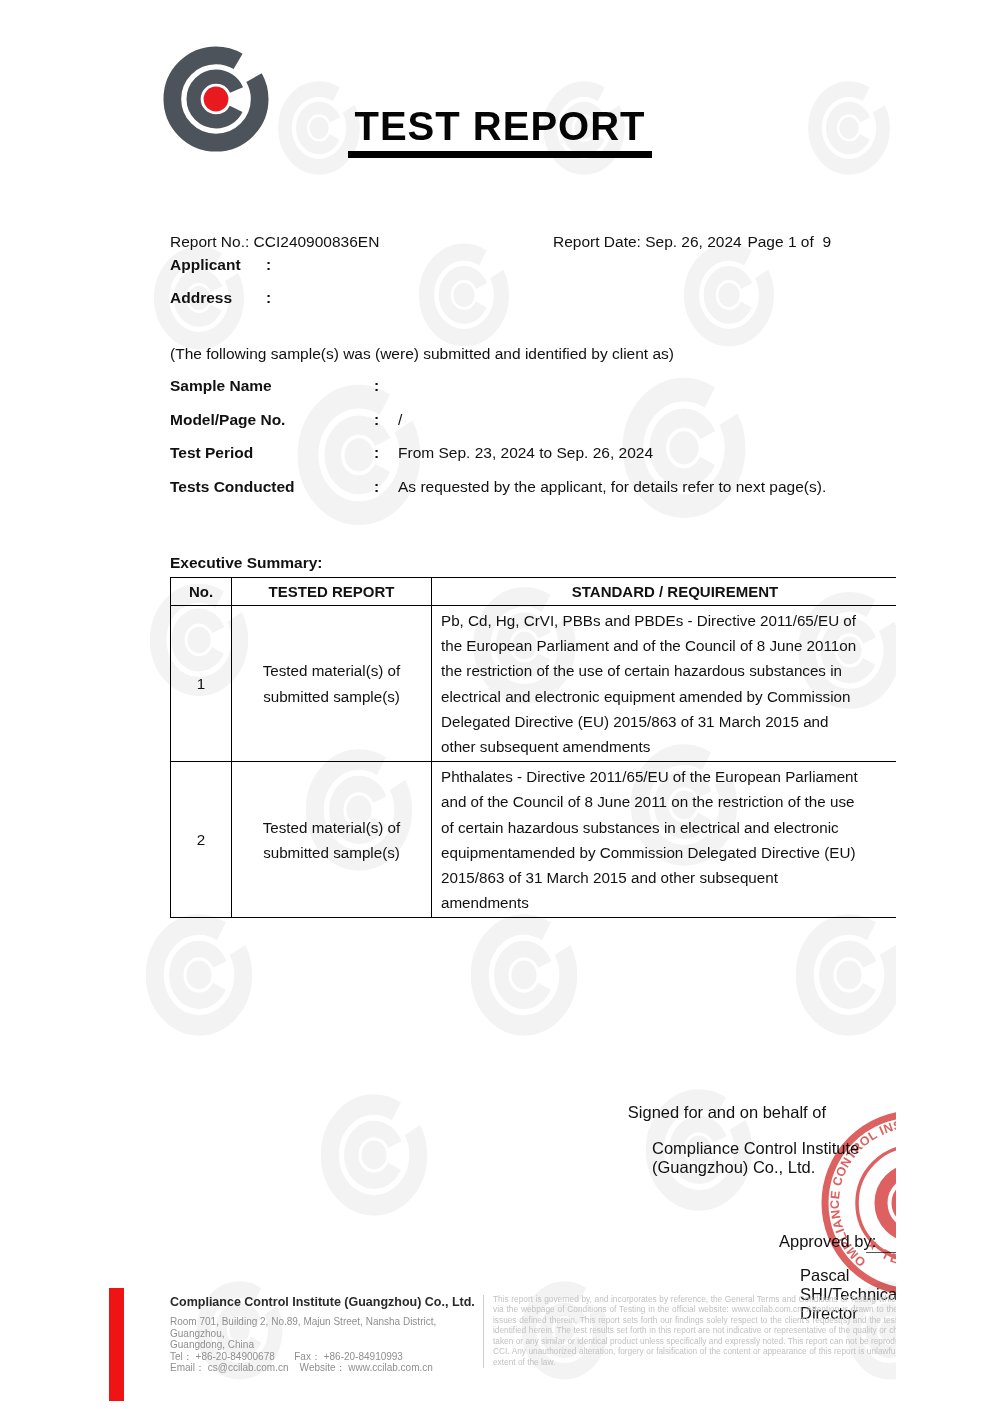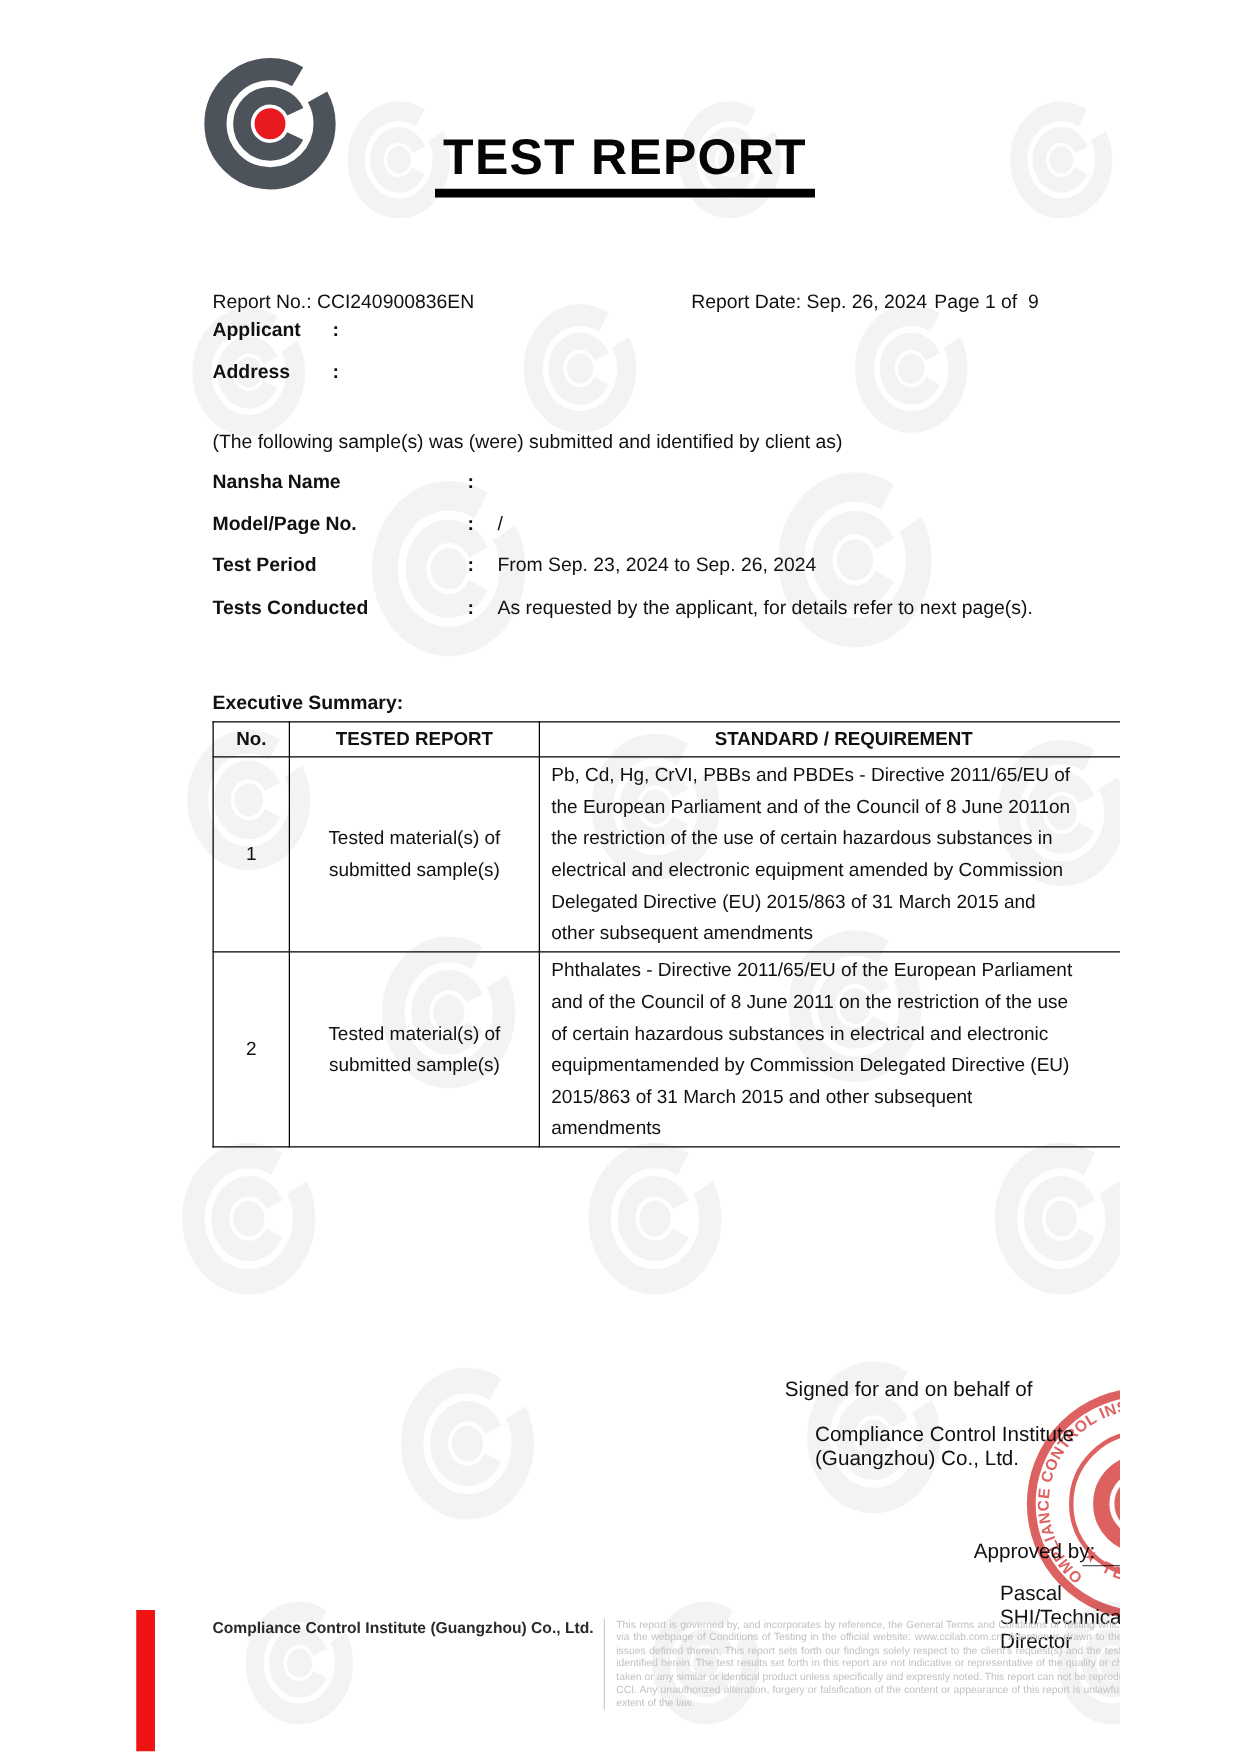--- a/index.html
+++ b/index.html
@@ -235,21 +235,21 @@
     </div>
     <div class="info-row">
       <span class="lbl">Address</span>
       <span class="col">:</span>
     </div>
   </div>
 
   <div class="sample-intro">(The following sample(s) was (were) submitted and identified by client as)</div>
   <div class="sample-block">
     <div class="sample-row">
-      <span class="lbl">Nansha Name</span>
+      <span class="lbl">Sample Name</span>
       <span class="col">:</span>
     </div>
     <div class="sample-row">
       <span class="lbl">Model/Page No.</span>
       <span class="col">:</span>
       <span class="val">/</span>
     </div>
     <div class="sample-row">
       <span class="lbl">Test Period</span>
       <span class="col">:</span>
@@ -342,16 +342,22 @@
         <path d="M108 38 C96 80 90 140 100 172 C104 184 112 160 118 142 C122 130 130 118 138 112"></path>
         <path d="M168 60 C140 90 124 120 128 150 C131 170 146 172 158 162 C170 152 166 140 154 142 C146 144 142 152 148 158"></path>
         <path d="M176 108 C178 130 177 160 172 182"></path>
         <path d="M150 186 C165 184 180 178 190 170"></path>
       </g>
     </svg>
   </div>
 
   <div class="footer-bar" style="background: rgb(240, 19, 19);"></div>
   <div class="footer-company">Compliance Control Institute (Guangzhou) Co., Ltd.</div>
+  <div class="footer-addr">
+    <div>Room 701, Building 2, No.89, Majun Street, Nansha District, Guangzhou,</div>
+    <div>Guangdong, China</div>
+    <div>Tel： +86-20-84900678       Fax： +86-20-84910993</div>
+    <div>Email： cs@ccilab.com.cn    Website： www.ccilab.com.cn</div>
+  </div>
   <div class="footer-divider"></div>
   <div class="footer-legal">This report is governed by, and incorporates by reference, the General Terms and Conditions of Testing which could be obtained / consulted by request to CCI or via the webpage of Conditions of Testing in the official website: www.ccilab.com.cn. Attention is drawn to the limitation of liability, indemnification and jurisdiction issues defined therein. This report sets forth our findings solely respect to the client's request(s) and the test results are obtained just with the submitted sample identified herein. The test results set forth in this report are not indicative or representative of the quality or characteristics of the lot from which a test sample was taken or any similar or identical product unless specifically and expressly noted. This report can not be reproduced except in full, without prior written permission of CCI. Any unauthorized alteration, forgery or falsification of the content or appearance of this report is unlawful, and any offenders may be prosecuted to the fullest extent of the law.</div>
 
 </div>
 
 </body></html>

